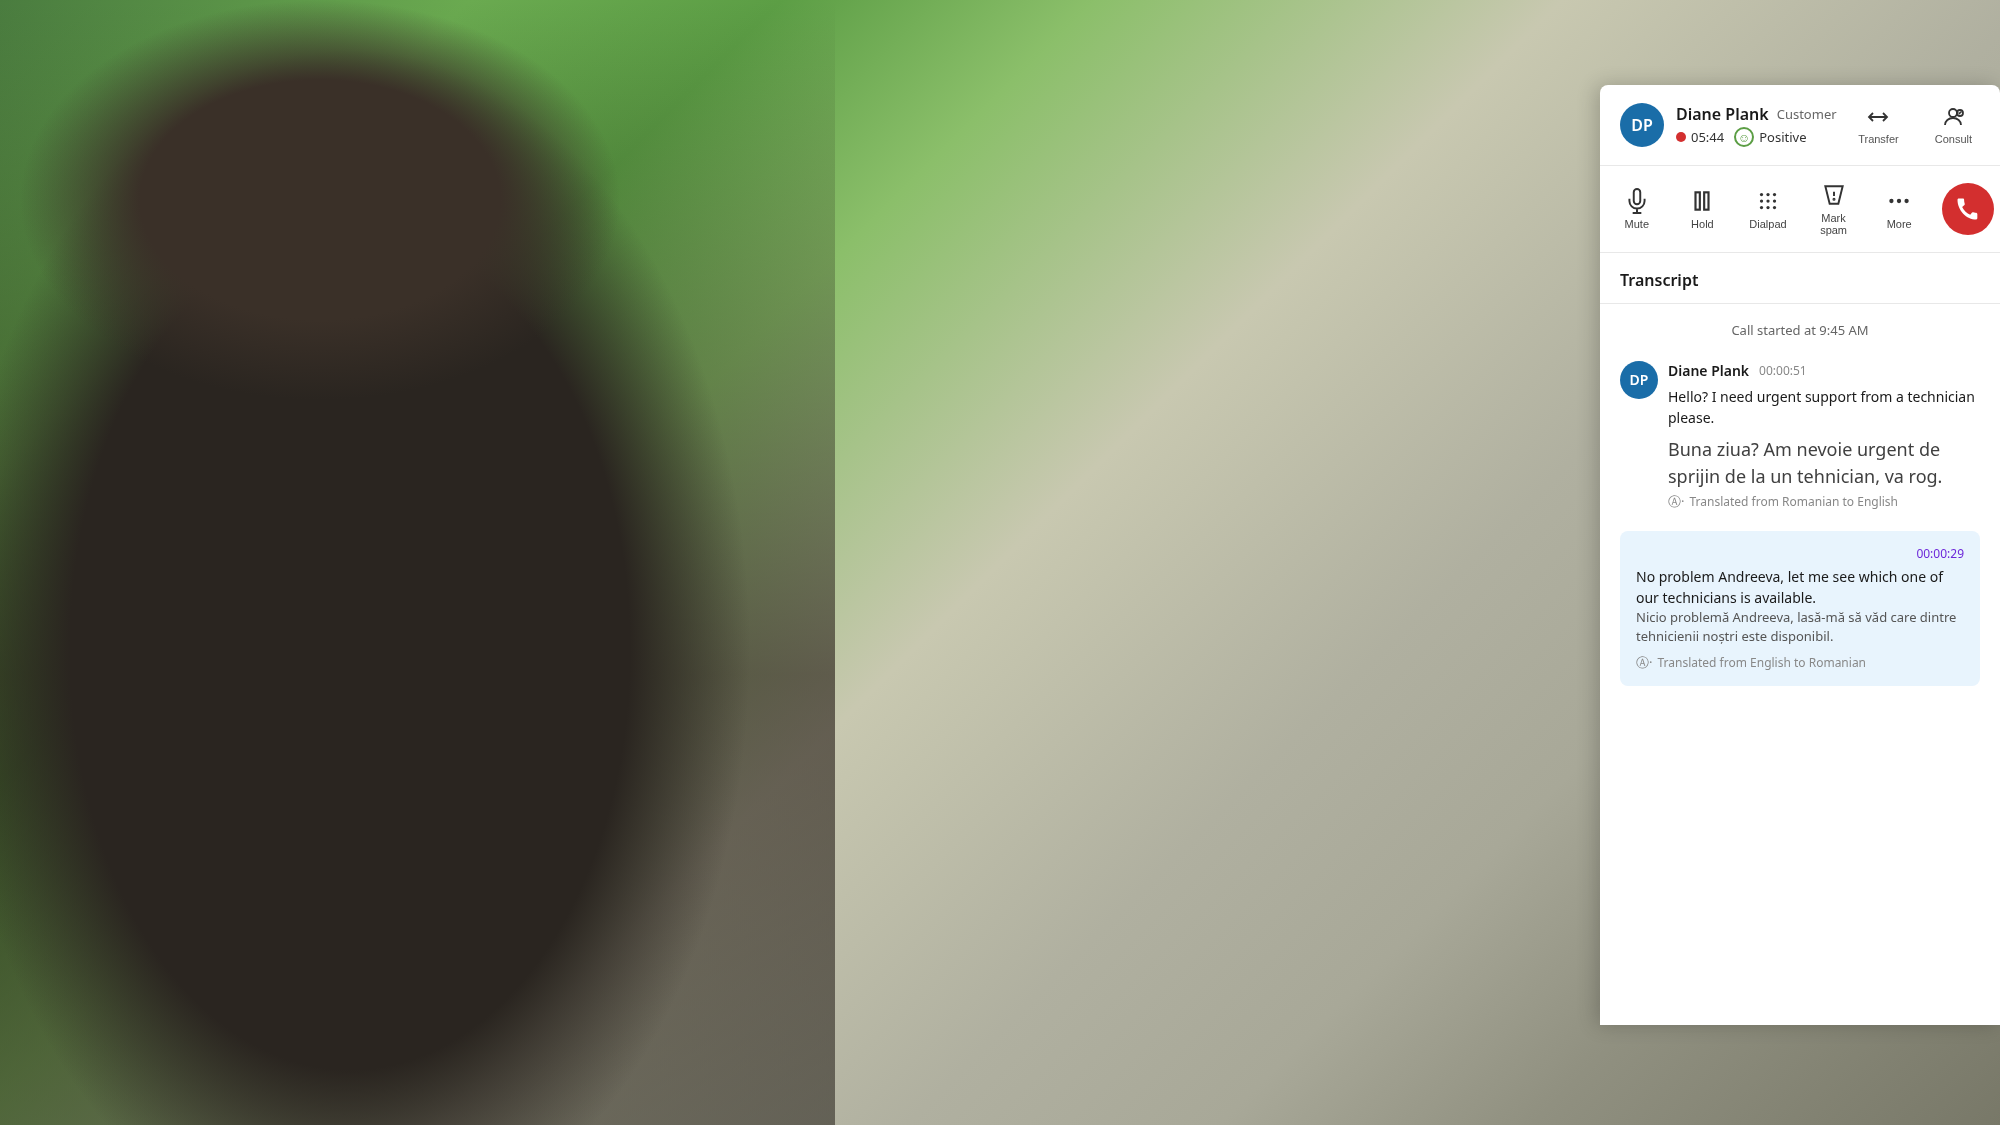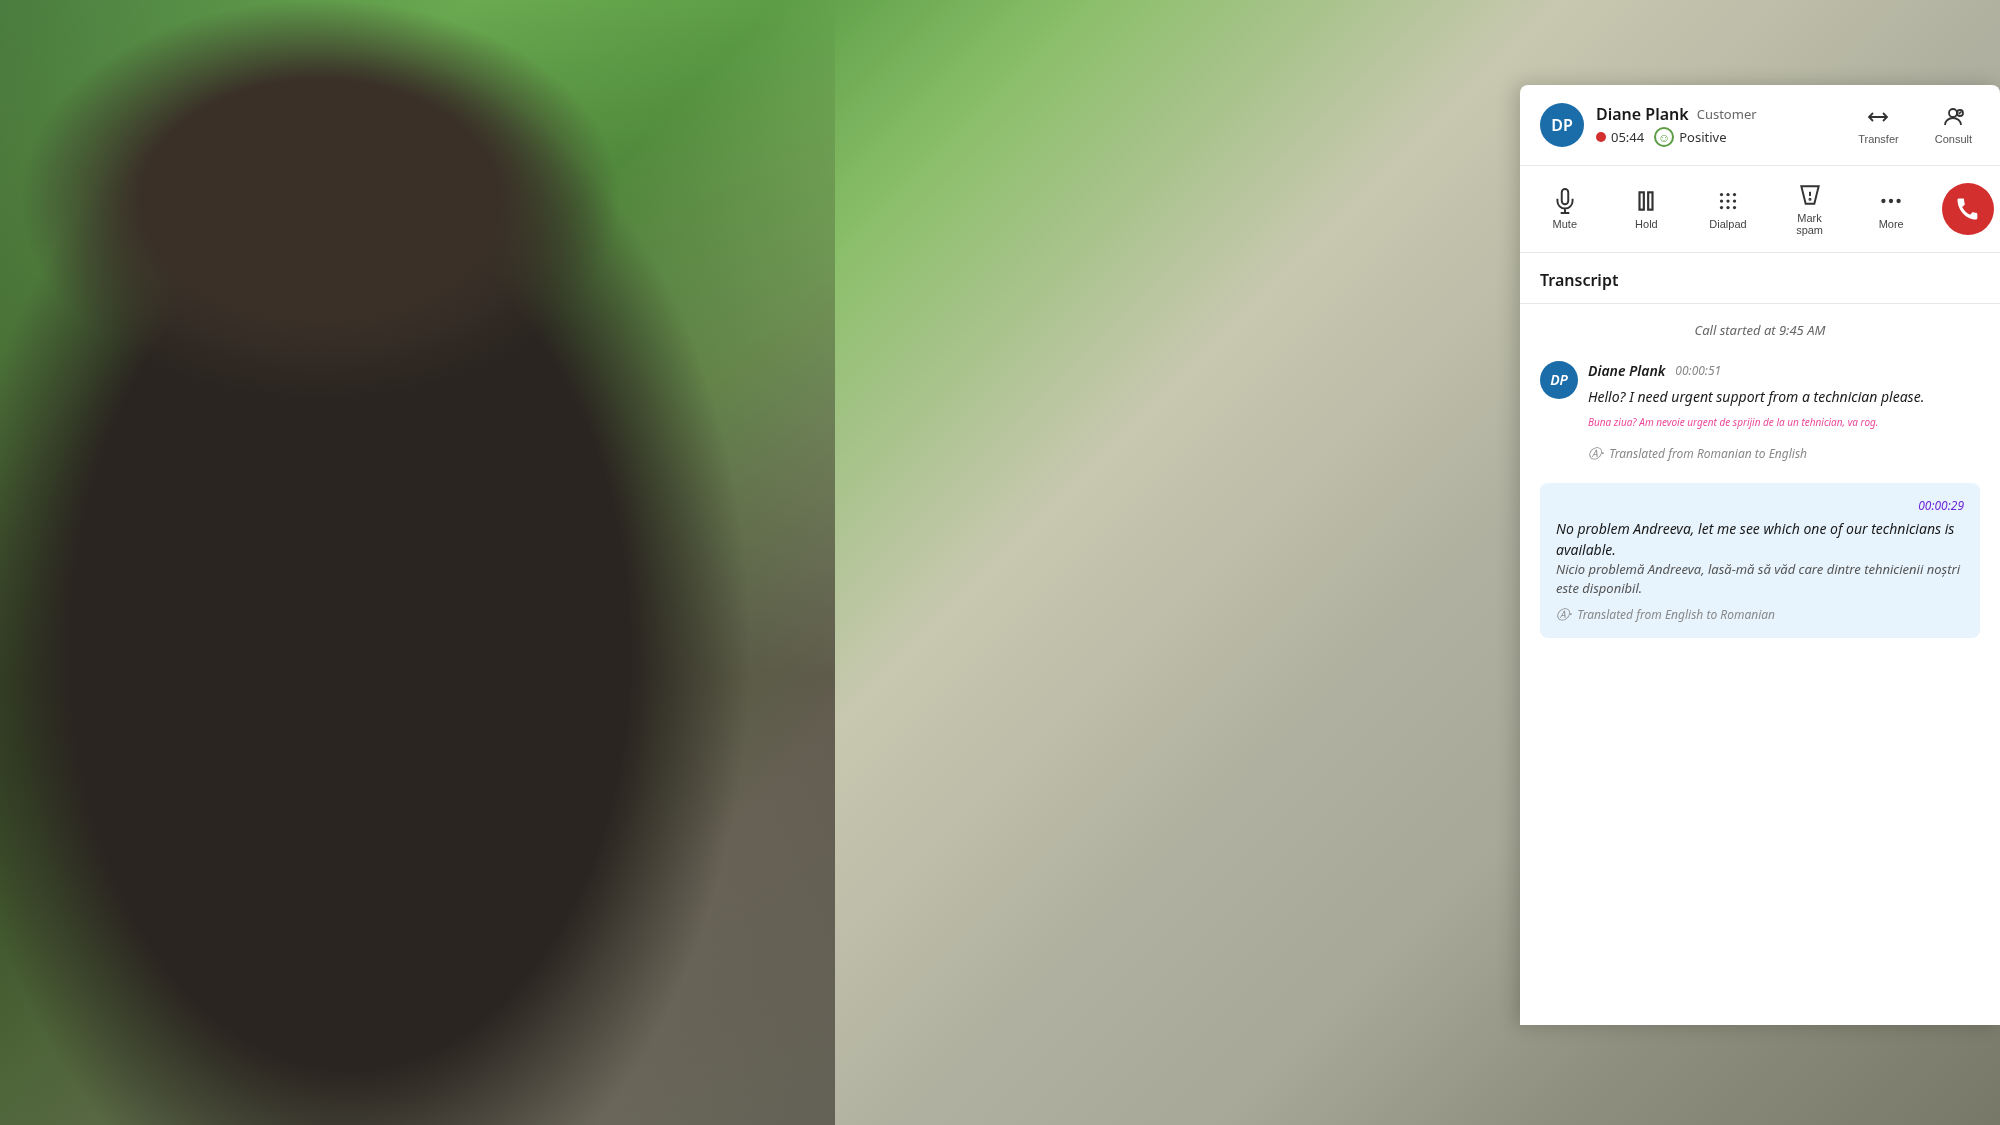--- a/index.html
+++ b/index.html
@@ -39,21 +39,21 @@
         radial-gradient(ellipse 300px 200px at 320px 200px, #3a3028 60%, transparent 100%),
         radial-gradient(ellipse 400px 600px at 350px 650px, #2a2520 70%, transparent 100%),
         linear-gradient(180deg, transparent 0%, rgba(20,15,10,0.3) 30%, rgba(30,20,15,0.6) 60%, rgba(20,15,10,0.5) 100%);
     }
 
     
     .panel {
       position: absolute;
       right: 0;
       top: 85px;
-      width: 480px;
+      width: 400px;
       height: 940px;
       background: #ffffff;
       border-radius: 8px 8px 0 0;
       box-shadow: -4px 0 20px rgba(0,0,0,0.2);
       display: flex;
       flex-direction: column;
       overflow: hidden;
     }
 
     
@@ -229,21 +229,20 @@
       font-size: 16px;
       font-weight: 600;
       color: #1a1a1a;
       border-bottom: 1px solid #e8e8e8;
     }
 
     .transcript-body {
       flex: 1;
       overflow-y: auto;
       padding: 16px 20px;
-      font-style: italic;
     }
 
     .call-meta {
       text-align: center;
       margin-bottom: 20px;
     }
 
     .call-meta-text {
       font-size: 13px;
       color: #666;
@@ -281,24 +280,24 @@
     }
 
     .message-text {
       font-size: 14px;
       color: #1a1a1a;
       line-height: 1.5;
       margin-bottom: 8px;
     }
 
     .message-translated {
-      font-size: 10px;
-      color: #ec4899;
+      font-size: 18px;
+      color: #404040;
       line-height: 1.5;
-      margin-bottom: 14px;
+      margin-bottom: 2px;
     }
 
     .translation-note {
       display: flex;
       align-items: center;
       gap: 5px;
       font-size: 12px;
       color: #888;
     }
 

